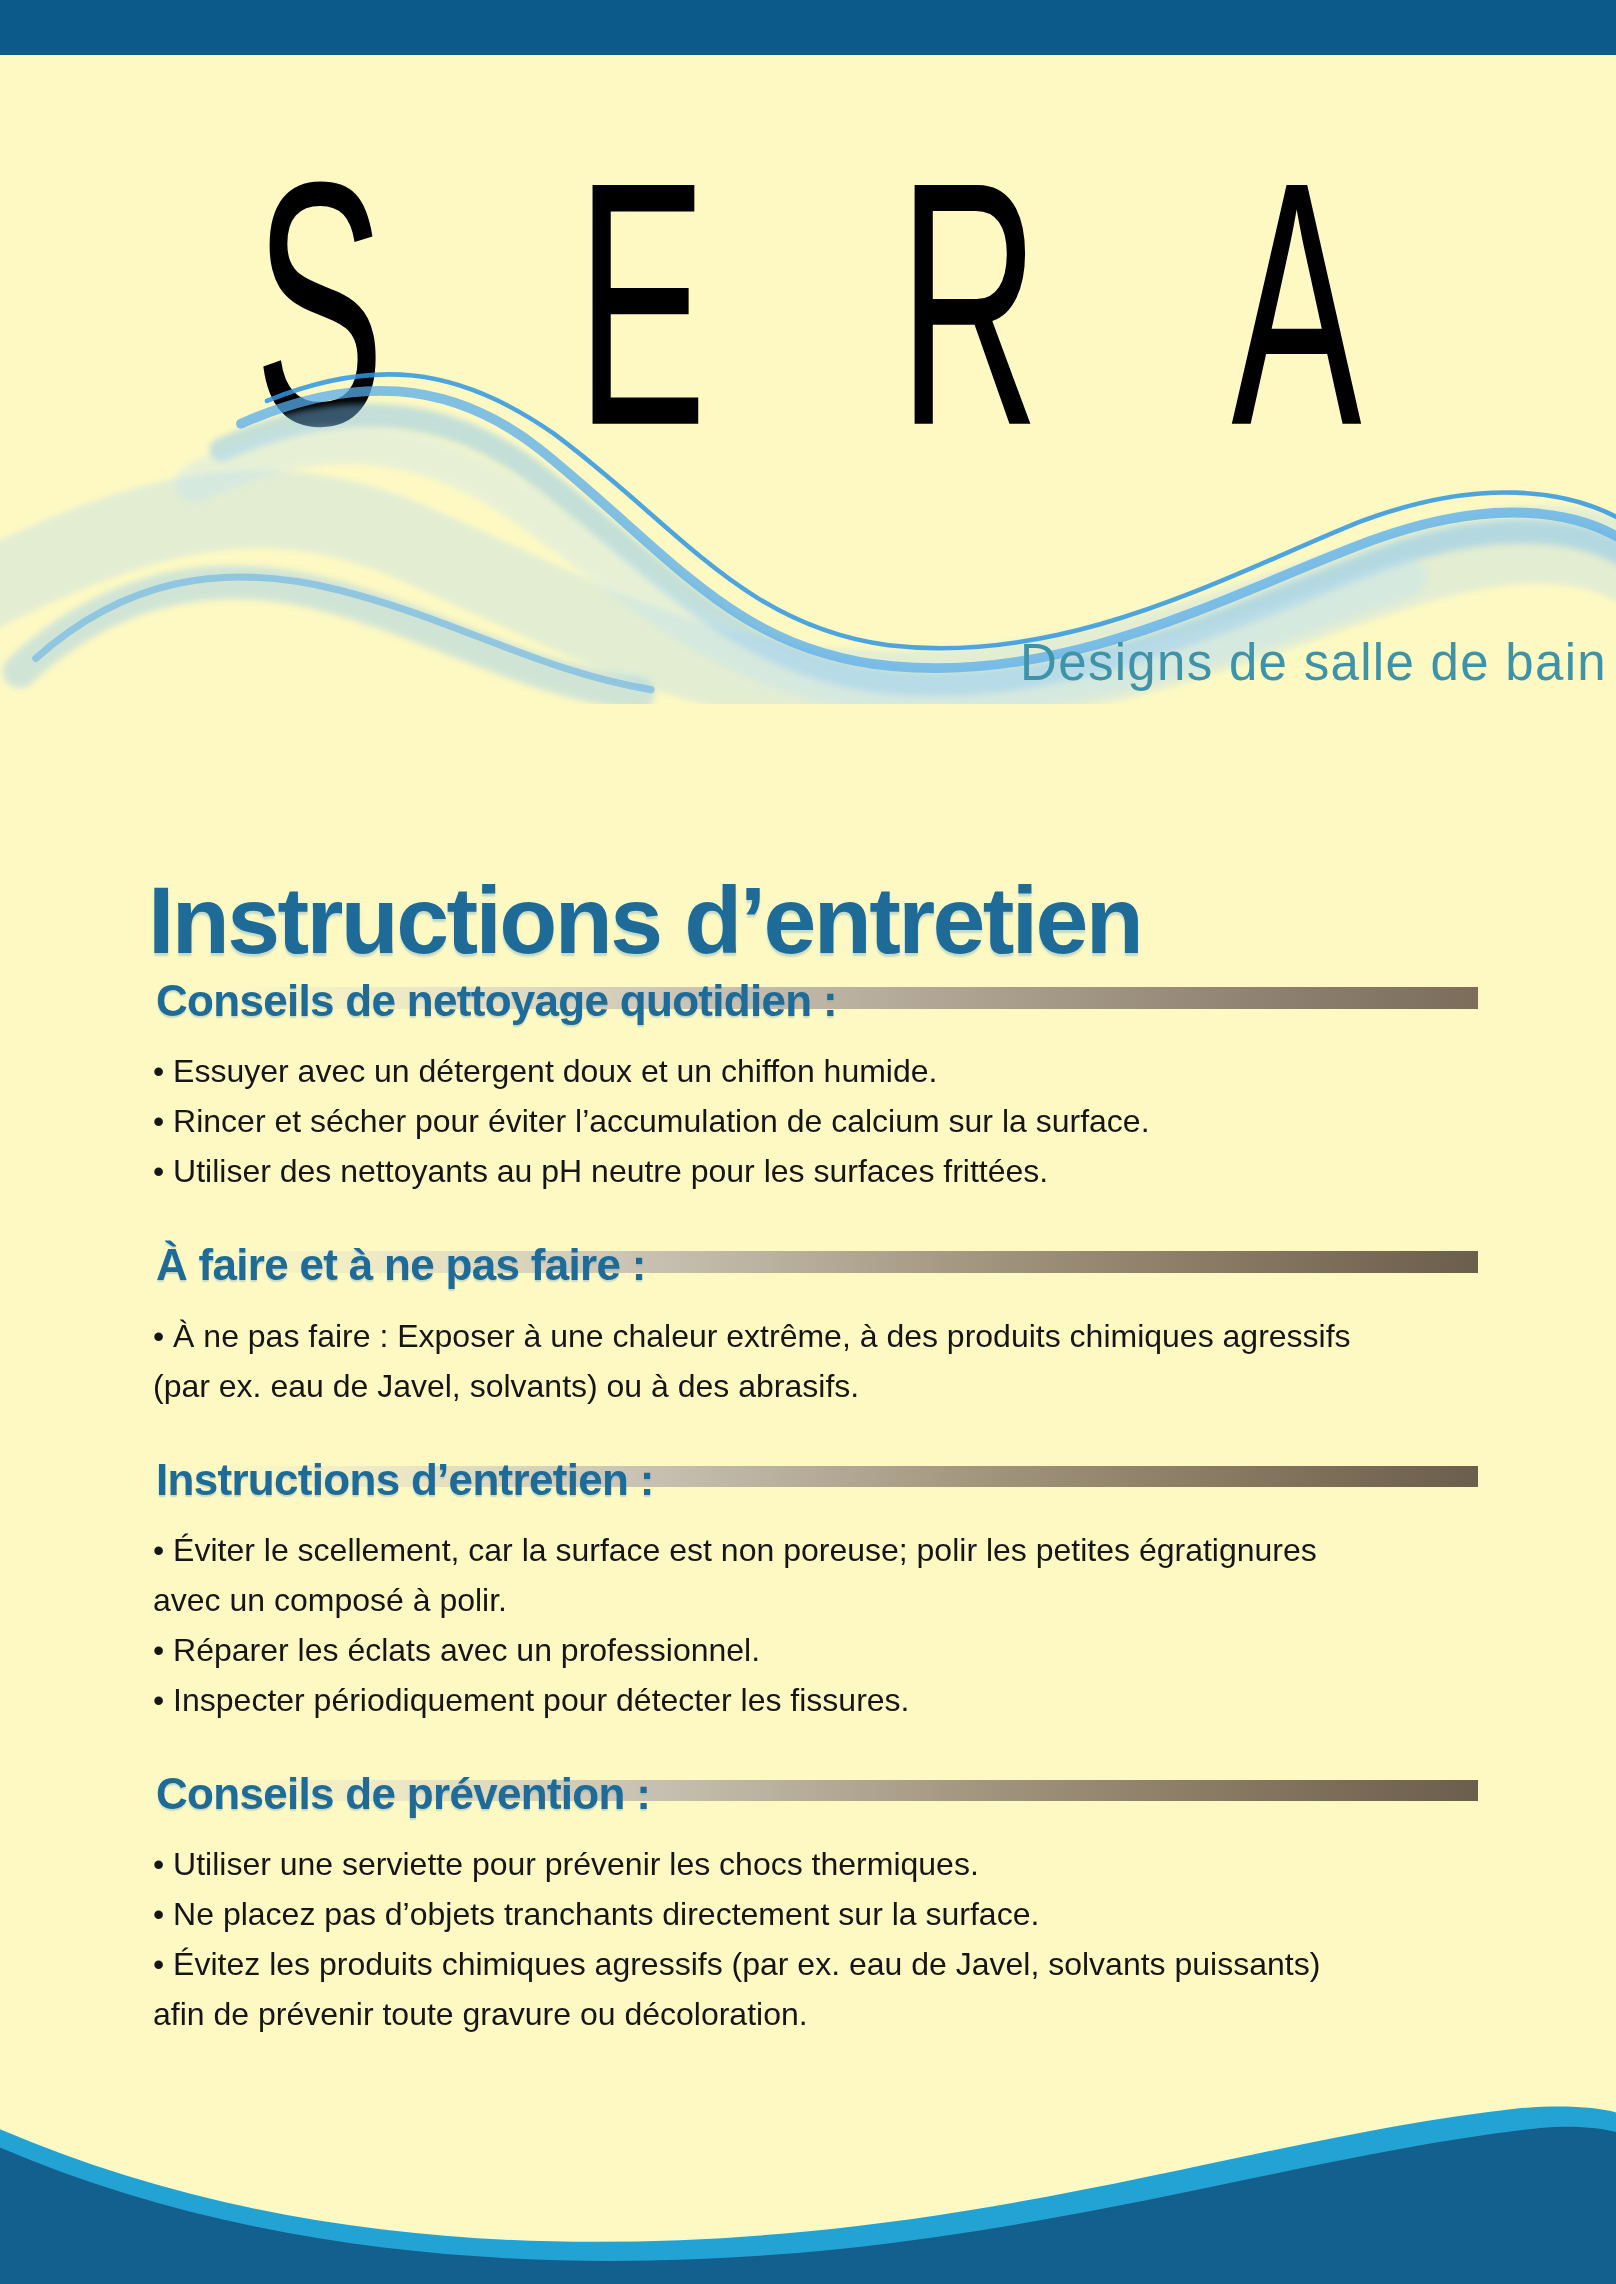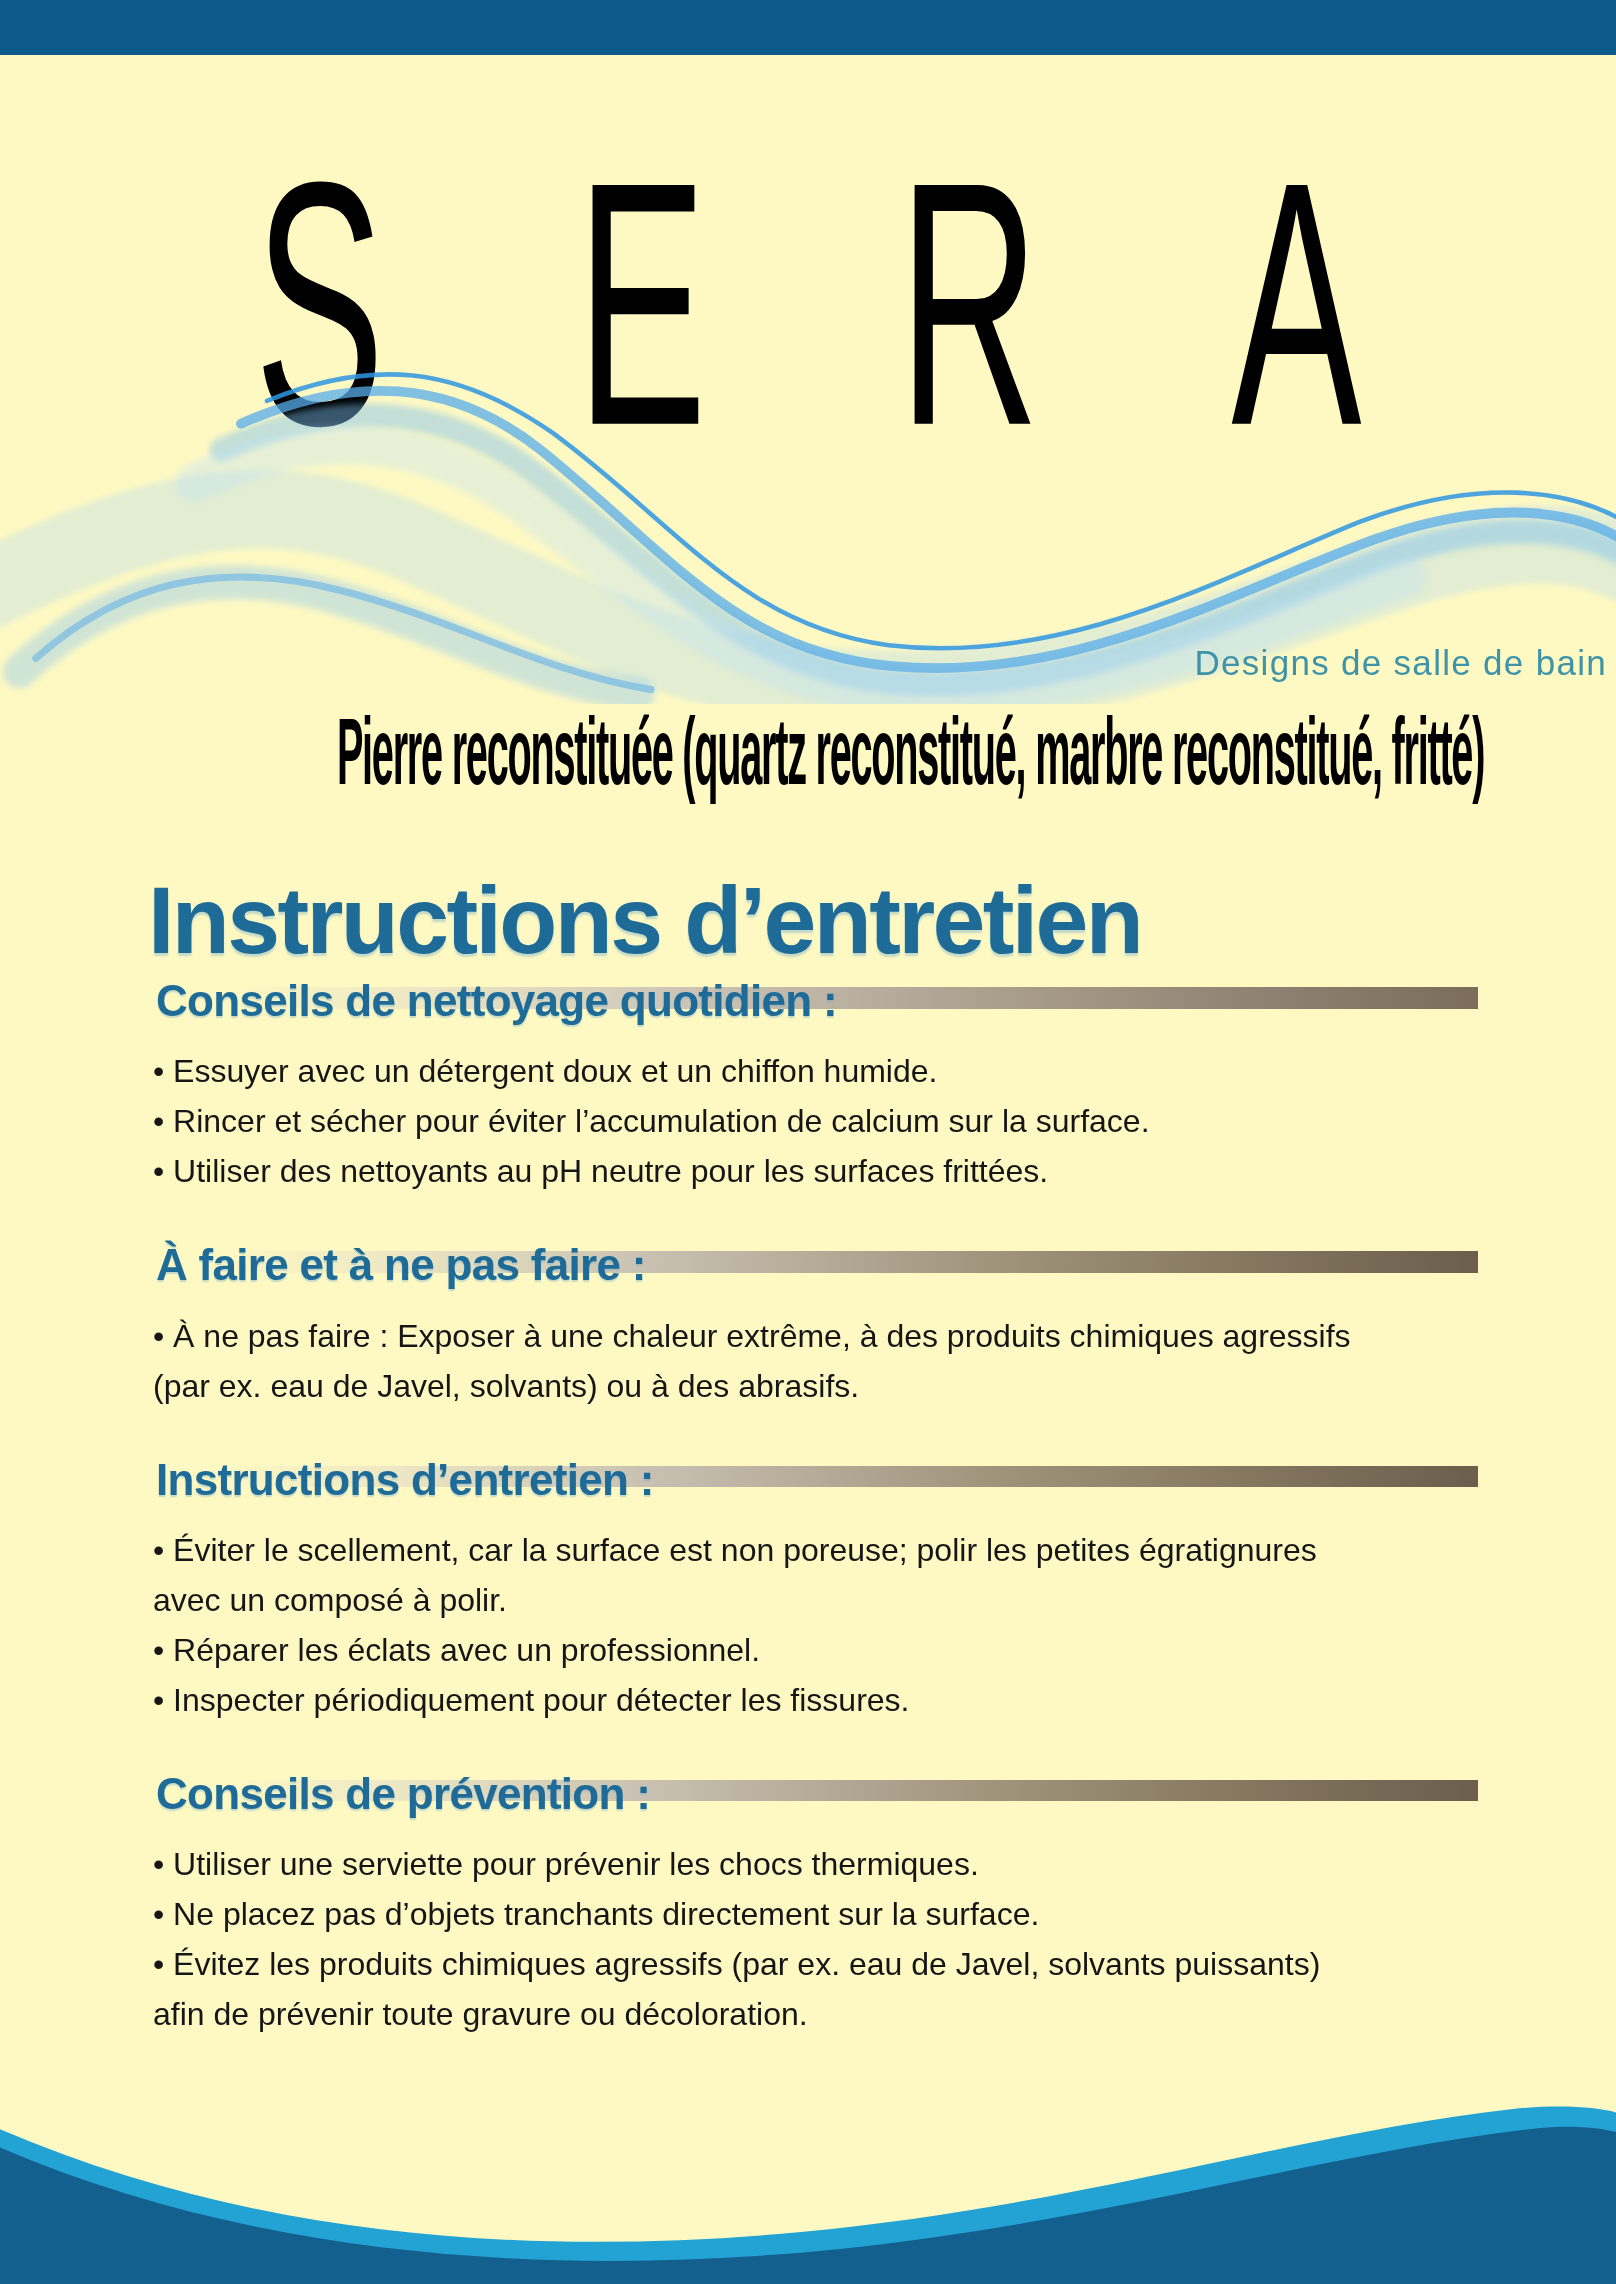--- a/index.html
+++ b/index.html
@@ -37,21 +37,21 @@
     white-space:nowrap;
   }
   
   .wave-art{
     position:absolute;top:365px;left:0;
     width:1616px;height:339px;
   }
   
   .tagline{
     position:absolute;top:633px;right:9px;
-    font-size:35px;line-height:59px;
+    font-size:51px;line-height:59px;
     color:var(--tagline-teal);
     letter-spacing:1.3px;
     white-space:nowrap;
   }
   
   .material-title-wrap{
     position:absolute;top:703px;left:0;right:0;
     text-align:center;
   }
   .material-title{
@@ -141,23 +141,20 @@
       <path d="M 55 450 C 190 330 340 300 520 345 C 700 390 830 470 1000 498" stroke="#5cadea" stroke-width="11" opacity="0.55"></path>
       <path d="M 340 130 C 520 50 680 60 820 165 C 1020 315 1140 470 1380 488 C 1660 508 1920 370 2130 295 C 2300 235 2430 250 2500 295" stroke="#7cc0f0" stroke-width="36" opacity="0.45" filter="url(#soft)"></path>
       <path d="M 370 90 C 540 15 690 20 830 130 C 1030 290 1130 440 1370 462 C 1650 488 1900 345 2110 268 C 2290 203 2420 222 2495 270" stroke="#57aceb" stroke-width="15" opacity="0.75"></path>
       <path d="M 410 55 C 570 -10 700 0 850 105 C 1040 245 1140 400 1365 430 C 1640 462 1890 320 2090 240 C 2270 172 2410 190 2495 240" stroke="#2f96e3" stroke-width="7" opacity="0.85"></path>
       <path d="M 300 180 C 480 95 640 105 790 205 C 990 345 1130 492 1390 505 C 1680 518 1950 395 2160 325" stroke="#bfe2f8" stroke-width="60" opacity="0.35" filter="url(#soft)"></path>
     </g>
   </svg>
 
   <div class="tagline">Designs de salle de bain</div>
 
-  <div class="material-title-wrap">
-    <div class="material-title">Pierre reconstituée (quartz reconstitué, marbre reconstitué, fritté)</div>
-  </div>
 
   <h1 class="main-title">Instructions d’entretien</h1>
 
   <div class="content" id="sections">
   <section class="section">
     <div class="heading-row">
       <div class="bar"></div>
       <h2 class="sec-heading">Conseils de nettoyage quotidien :</h2>
     </div>
     <div class="bullets">

